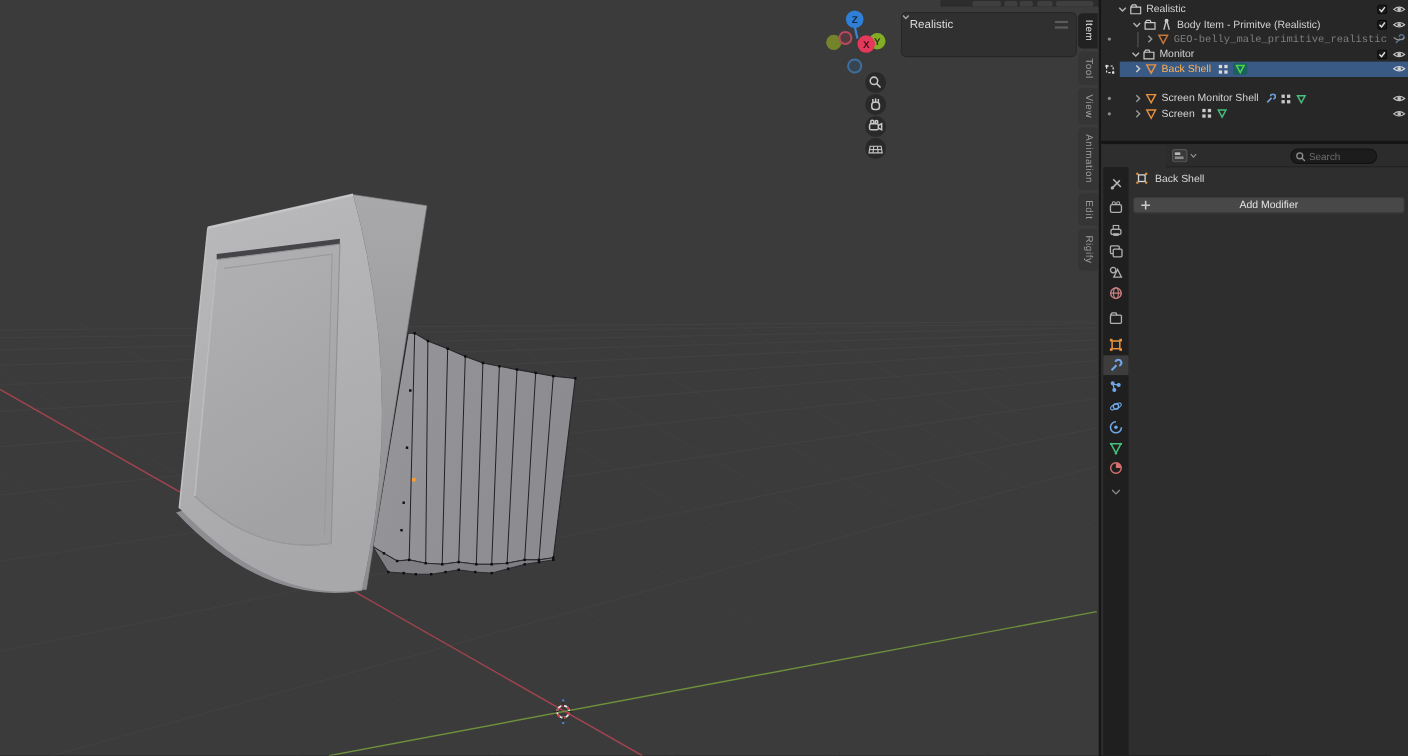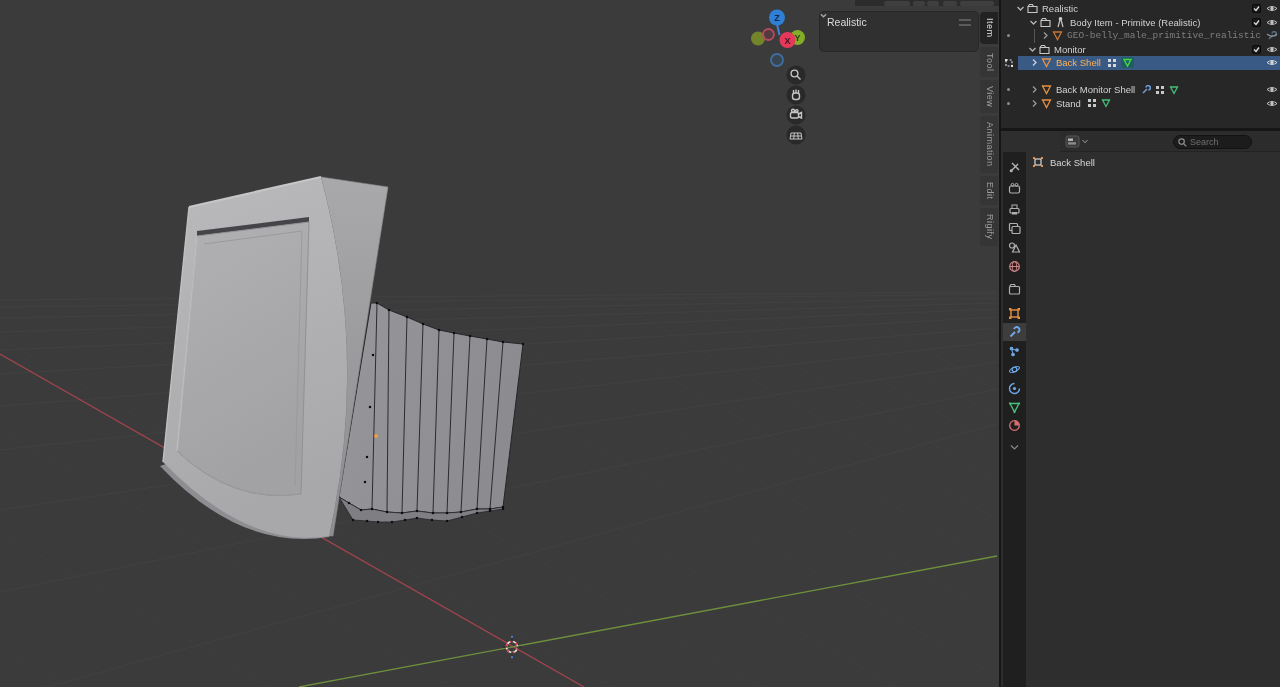--- a/index.html
+++ b/index.html
@@ -462,21 +462,21 @@
         <span class="marker">
             <span class="dot"></span>
           </span>
         <span class="indent" style="width:14px"></span>
         <svg class="ochev" viewBox="0 0 9 9">
             <path d="M3,1.5 L6,4.5 L3,7.5" fill="none" stroke="#9a9a9a" stroke-width="1.3"></path>
           </svg>
         <svg class="oicon" viewBox="0 0 11 11">
             <path d="M1.5,2 h8 L5.5,9.5 Z" fill="none" stroke="#e8913f" stroke-width="1.3"></path>
           </svg>
-        <span class="olabel">Back Monitor Shell</span>
+        <span class="olabel">Screen Monitor Shell</span>
         <span class="otrail">
           <svg width="10" height="10">
               <path d="M2,8 L6,4 M5,2.5 a2.2,2.2 0 1 1 2.5,2.5" fill="none" stroke="#6f9fd8" stroke-width="1.5"></path>
             </svg>
           <svg width="10" height="10">
               <g fill="#c8c8c8">
                 <rect x="1" y="1" width="3" height="3"></rect>
                 <rect x="6" y="1" width="3" height="3"></rect>
                 <rect x="1" y="6" width="3" height="3"></rect>
                 <rect x="6" y="6" width="3" height="3"></rect>
@@ -498,21 +498,21 @@
         <span class="marker">
             <span class="dot"></span>
           </span>
         <span class="indent" style="width:14px"></span>
         <svg class="ochev" viewBox="0 0 9 9">
             <path d="M3,1.5 L6,4.5 L3,7.5" fill="none" stroke="#9a9a9a" stroke-width="1.3"></path>
           </svg>
         <svg class="oicon" viewBox="0 0 11 11">
             <path d="M1.5,2 h8 L5.5,9.5 Z" fill="none" stroke="#e8913f" stroke-width="1.3"></path>
           </svg>
-        <span class="olabel">Stand</span>
+        <span class="olabel">Screen</span>
         <span class="otrail">
           <svg width="10" height="10">
               <g fill="#c8c8c8">
                 <rect x="1" y="1" width="3" height="3"></rect>
                 <rect x="6" y="1" width="3" height="3"></rect>
                 <rect x="1" y="6" width="3" height="3"></rect>
                 <rect x="6" y="6" width="3" height="3"></rect>
               </g>
             </svg>
           <svg width="10" height="10">
@@ -657,16 +657,23 @@
         <div class="breadcrumb">
           <svg width="12" height="12">
               <rect x="3" y="3" width="6" height="6" fill="none" stroke="#d8d8d8" stroke-width="1.2"></rect>
               <rect x="1" y="1" width="2" height="2" fill="#e8913f"></rect>
               <rect x="9" y="1" width="2" height="2" fill="#e8913f"></rect>
               <rect x="1" y="9" width="2" height="2" fill="#e8913f"></rect>
               <rect x="9" y="9" width="2" height="2" fill="#e8913f"></rect>
             </svg>
           <span>Back Shell</span>
         </div>
+        <div class="add-mod">
+          <svg class="plus" width="9" height="9">
+              <line x1="4.5" y1="0.5" x2="4.5" y2="8.5" stroke="#cccccc" stroke-width="1.4"></line>
+              <line x1="0.5" y1="4.5" x2="8.5" y2="4.5" stroke="#cccccc" stroke-width="1.4"></line>
+            </svg>
+          <span>Add Modifier</span>
+        </div>
       </div>
     </div>
   </div>
 </div>
 
 </body></html>

